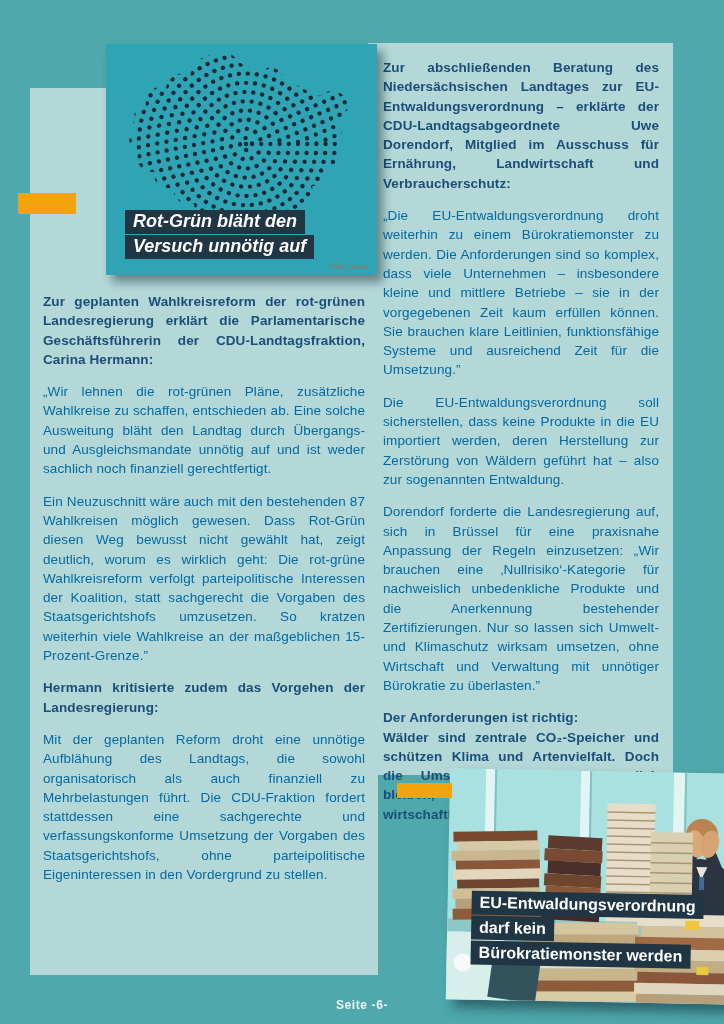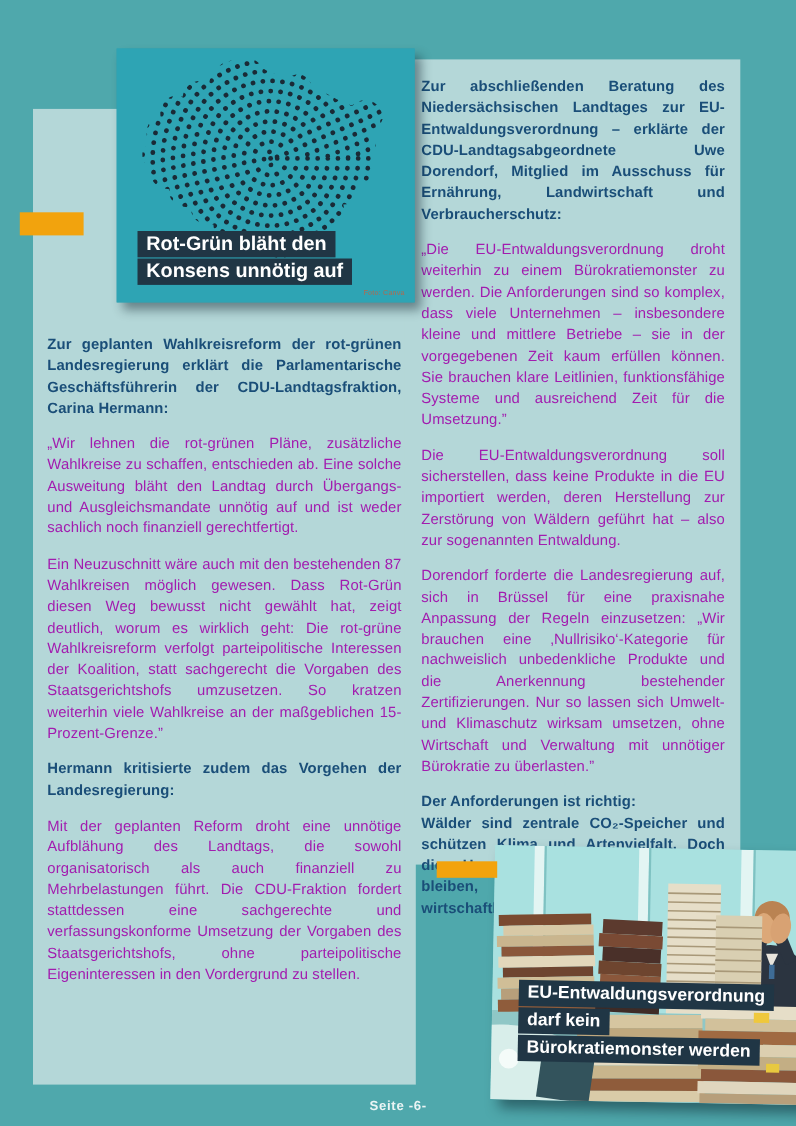--- a/index.html
+++ b/index.html
@@ -1,32 +1,32 @@
 <!DOCTYPE html>
 <html lang="de"><head>
 <meta charset="utf-8">
 <style>
   html,body{margin:0;padding:0;}
   body{font-family:"Liberation Sans","DejaVu Sans",sans-serif;background:#4FA8AC;}
   .page{position:relative;width:724px;height:1024px;background:#4FA8AC;overflow:hidden;}
 
   
-  .panel{position:absolute;background:#B4D7D8;box-sizing:border-box;margin-top:11px;}
+  .panel{position:absolute;background:#B4D7D8;box-sizing:border-box;}
   .panel-left{left:30px;top:88px;width:348px;height:887px;padding:204px 13px 10px 13px;z-index:1;}
   .panel-right{left:368px;top:43px;width:305px;height:732px;padding:15px 14px 10px 15px;z-index:1;}
 
-  .panel p{margin:0 0 13px 0;font-size:13.5px;line-height:19.3px;color:#a21caf;
+  .panel p{margin:0 0 13px 0;font-size:13.5px;line-height:19.3px;color:#0369a1;
            text-align:justify;letter-spacing:.1px;hyphens:auto;-webkit-hyphens:auto;}
   .panel p.bold-intro, .panel p.subhead, .panel p.bold-body{color:#1A4E78;font-weight:bold;}
   .panel p.no-gap{margin-bottom:0;}
 
   
   .figure{position:absolute;z-index:2;}
   .map-figure{left:66px;top:28px;width:271px;height:231px;background:#2EA4B4;
-              box-shadow:6px 7px 9px rgba(10,32,42,.45);}
+              box-shadow:6px 7px 9px rgba(10,32,42,.45);font-style:italic;}
   .photo-figure{left:408px;top:755px;width:295px;height:231px;background:#A9E1E0;
                 transform:rotate(1.1deg);box-shadow:8px 8px 12px rgba(10,32,42,.5);}
   .figure svg{position:absolute;left:0;top:0;width:100%;height:100%;display:block;}
 
   
   .headline-stack{position:absolute;display:flex;flex-direction:column;align-items:flex-start;gap:1px;z-index:3;}
   .map-headline{left:19px;top:166px;}
   .photo-headline{left:24px;top:122px;}
   .headline-stack span{display:inline-block;background:#203645;color:#ffffff;font-weight:bold;white-space:nowrap;}
   .map-headline span{font-size:18px;line-height:21px;padding:1px 8px 2px 8px;}
@@ -97,21 +97,21 @@
           <circle cx="140" cy="100" r="116.40000000000002" fill="none" stroke="#1A2A36" stroke-width="4.3" stroke-dasharray="0.1 8.9" stroke-linecap="round"></circle>
           <circle cx="140" cy="100" r="125.60000000000002" fill="none" stroke="#1A2A36" stroke-width="4.3" stroke-dasharray="0.1 8.9" stroke-linecap="round"></circle>
           <circle cx="140" cy="100" r="134.8" fill="none" stroke="#1A2A36" stroke-width="4.3" stroke-dasharray="0.1 8.9" stroke-linecap="round"></circle>
           <circle cx="140" cy="100" r="144" fill="none" stroke="#1A2A36" stroke-width="4.3" stroke-dasharray="0.1 8.9" stroke-linecap="round"></circle>
           <circle cx="140" cy="100" r="153.2" fill="none" stroke="#1A2A36" stroke-width="4.3" stroke-dasharray="0.1 8.9" stroke-linecap="round"></circle>
           <circle cx="140" cy="100" r="162.39999999999998" fill="none" stroke="#1A2A36" stroke-width="4.3" stroke-dasharray="0.1 8.9" stroke-linecap="round"></circle>
         </g>
     </svg>
     <div class="headline-stack map-headline">
       <span>Rot-Grün bläht den</span>
-      <span>Konsens unnötig auf</span>
+      <span>Versuch unnötig auf</span>
     </div>
     <span class="photo-credit">Foto: Canva</span>
   </figure>
 
   <figure class="figure photo-figure">
     <svg viewBox="0 0 295 231" xmlns="http://www.w3.org/2000/svg" aria-hidden="true">
 
       <rect x="0" y="0" width="295" height="165" fill="#A9E1E0"></rect>
       <rect x="36" y="0" width="9" height="165" fill="#E3F5F3"></rect>
       <rect x="45" y="0" width="2" height="165" fill="#7FC2C2"></rect>

